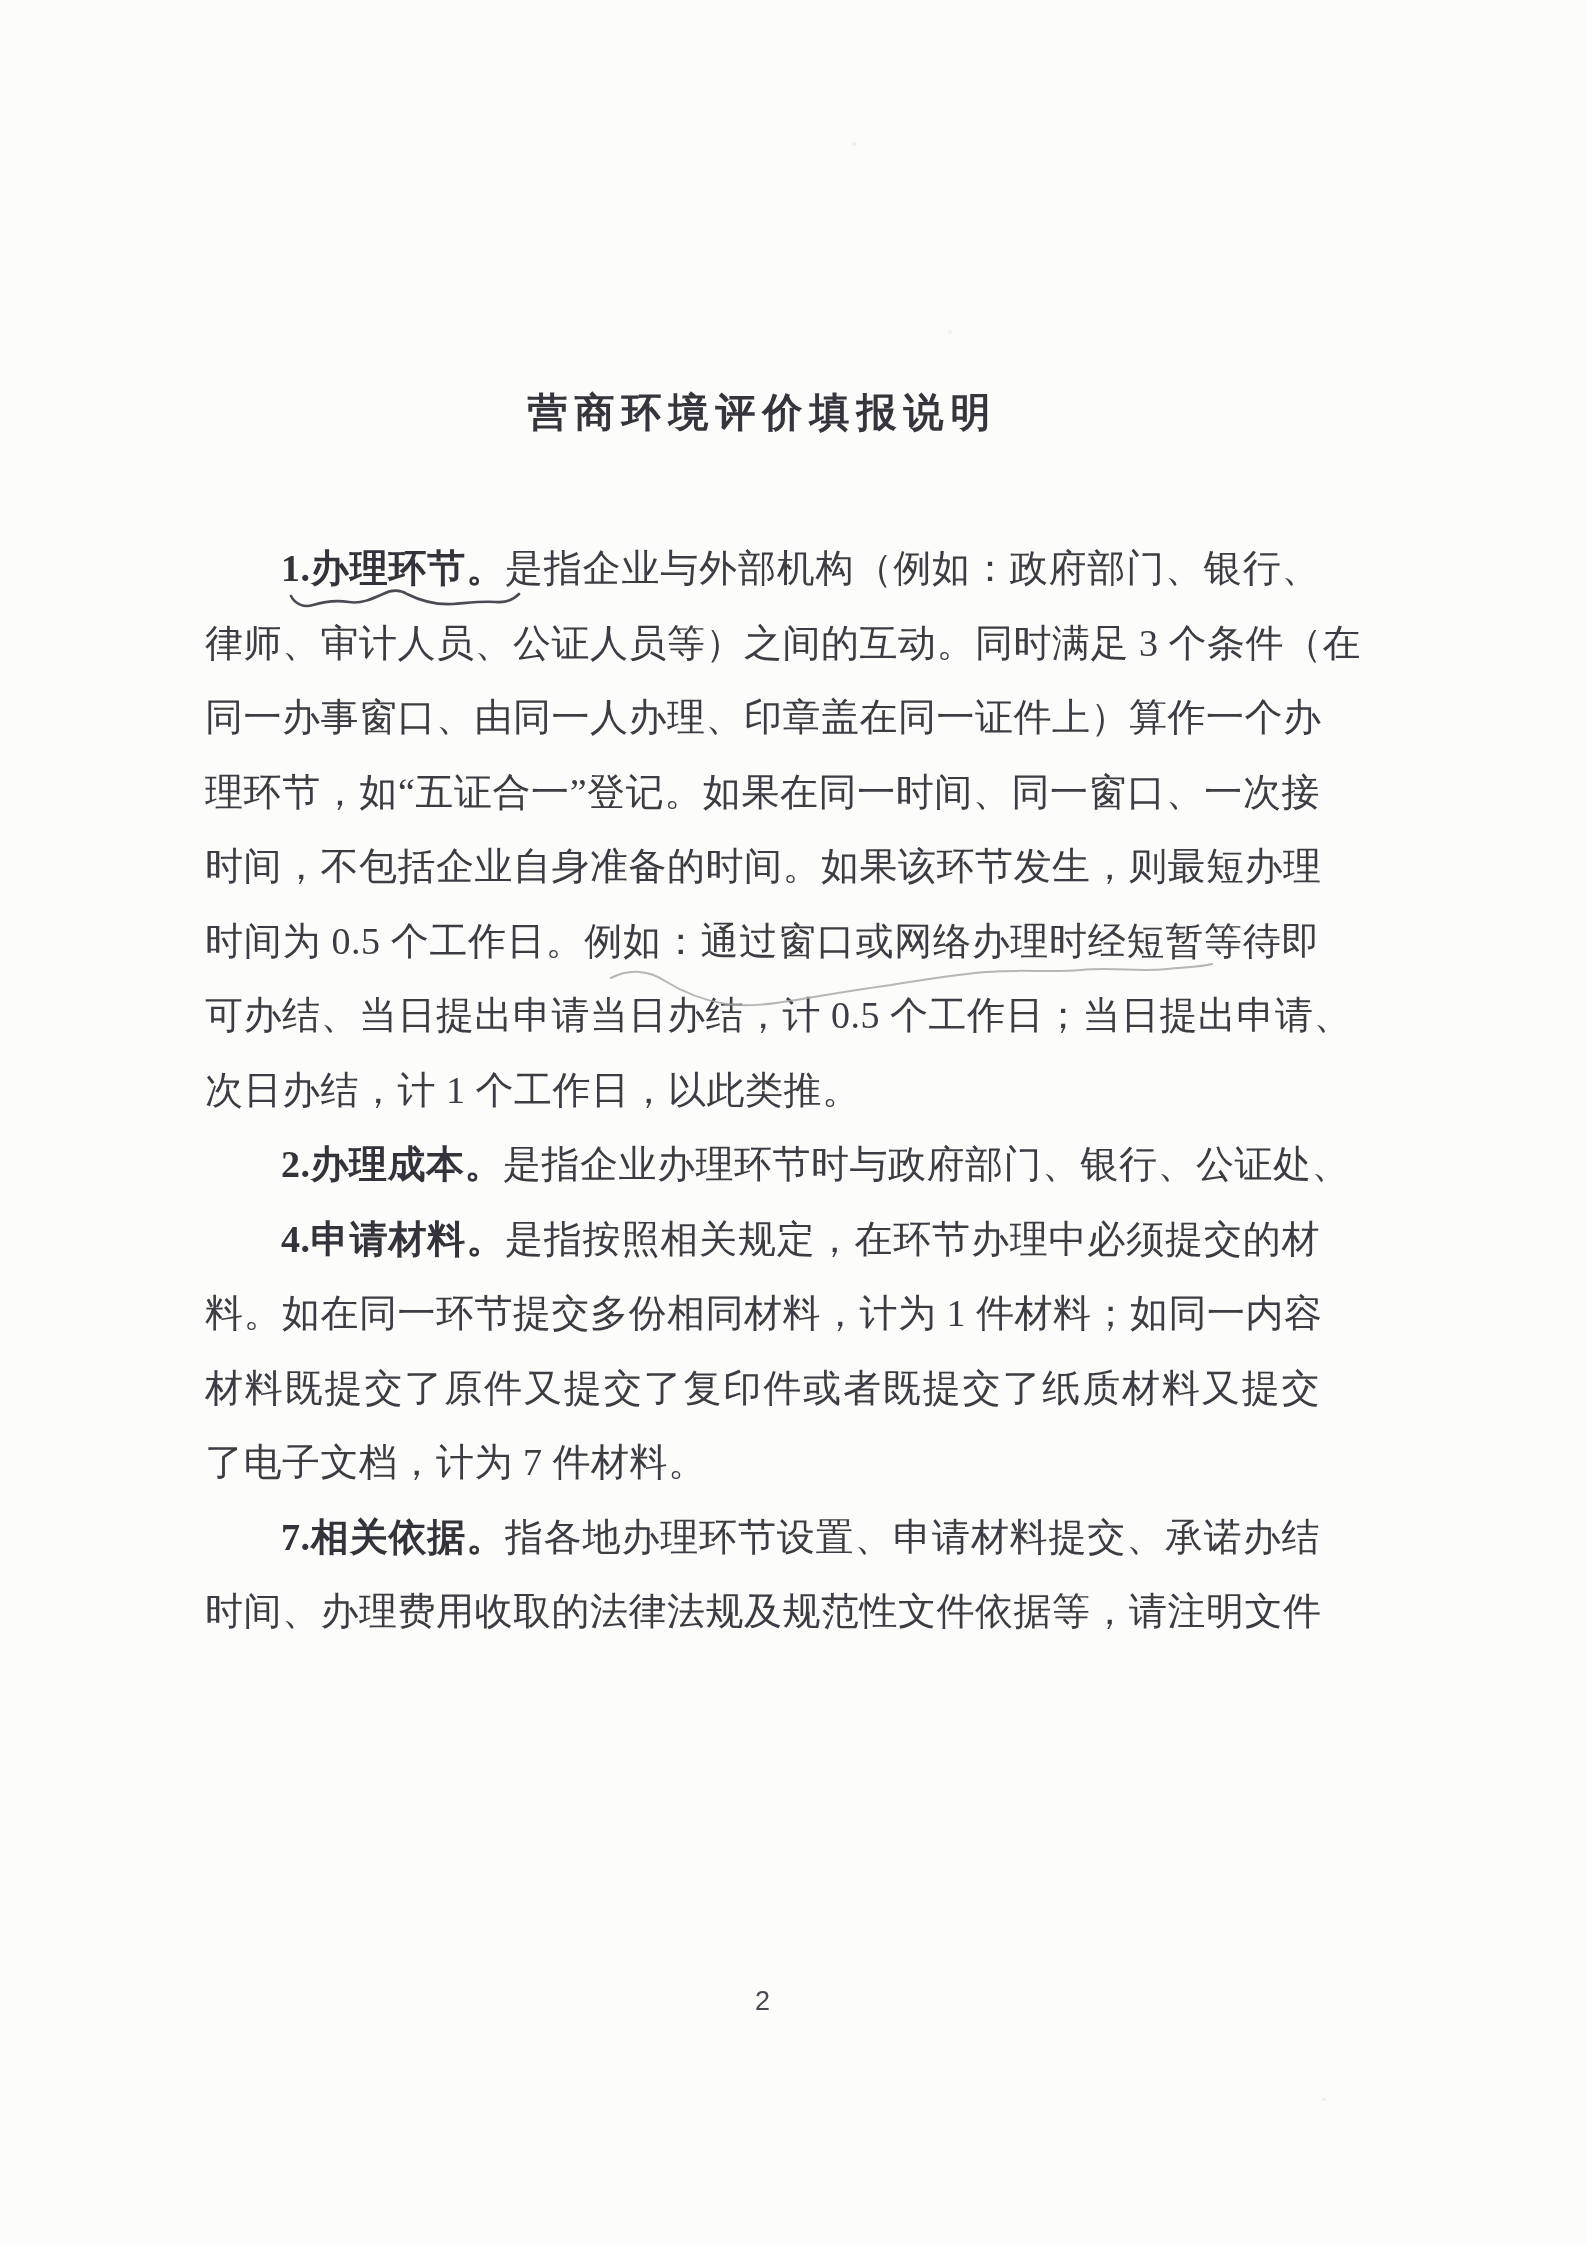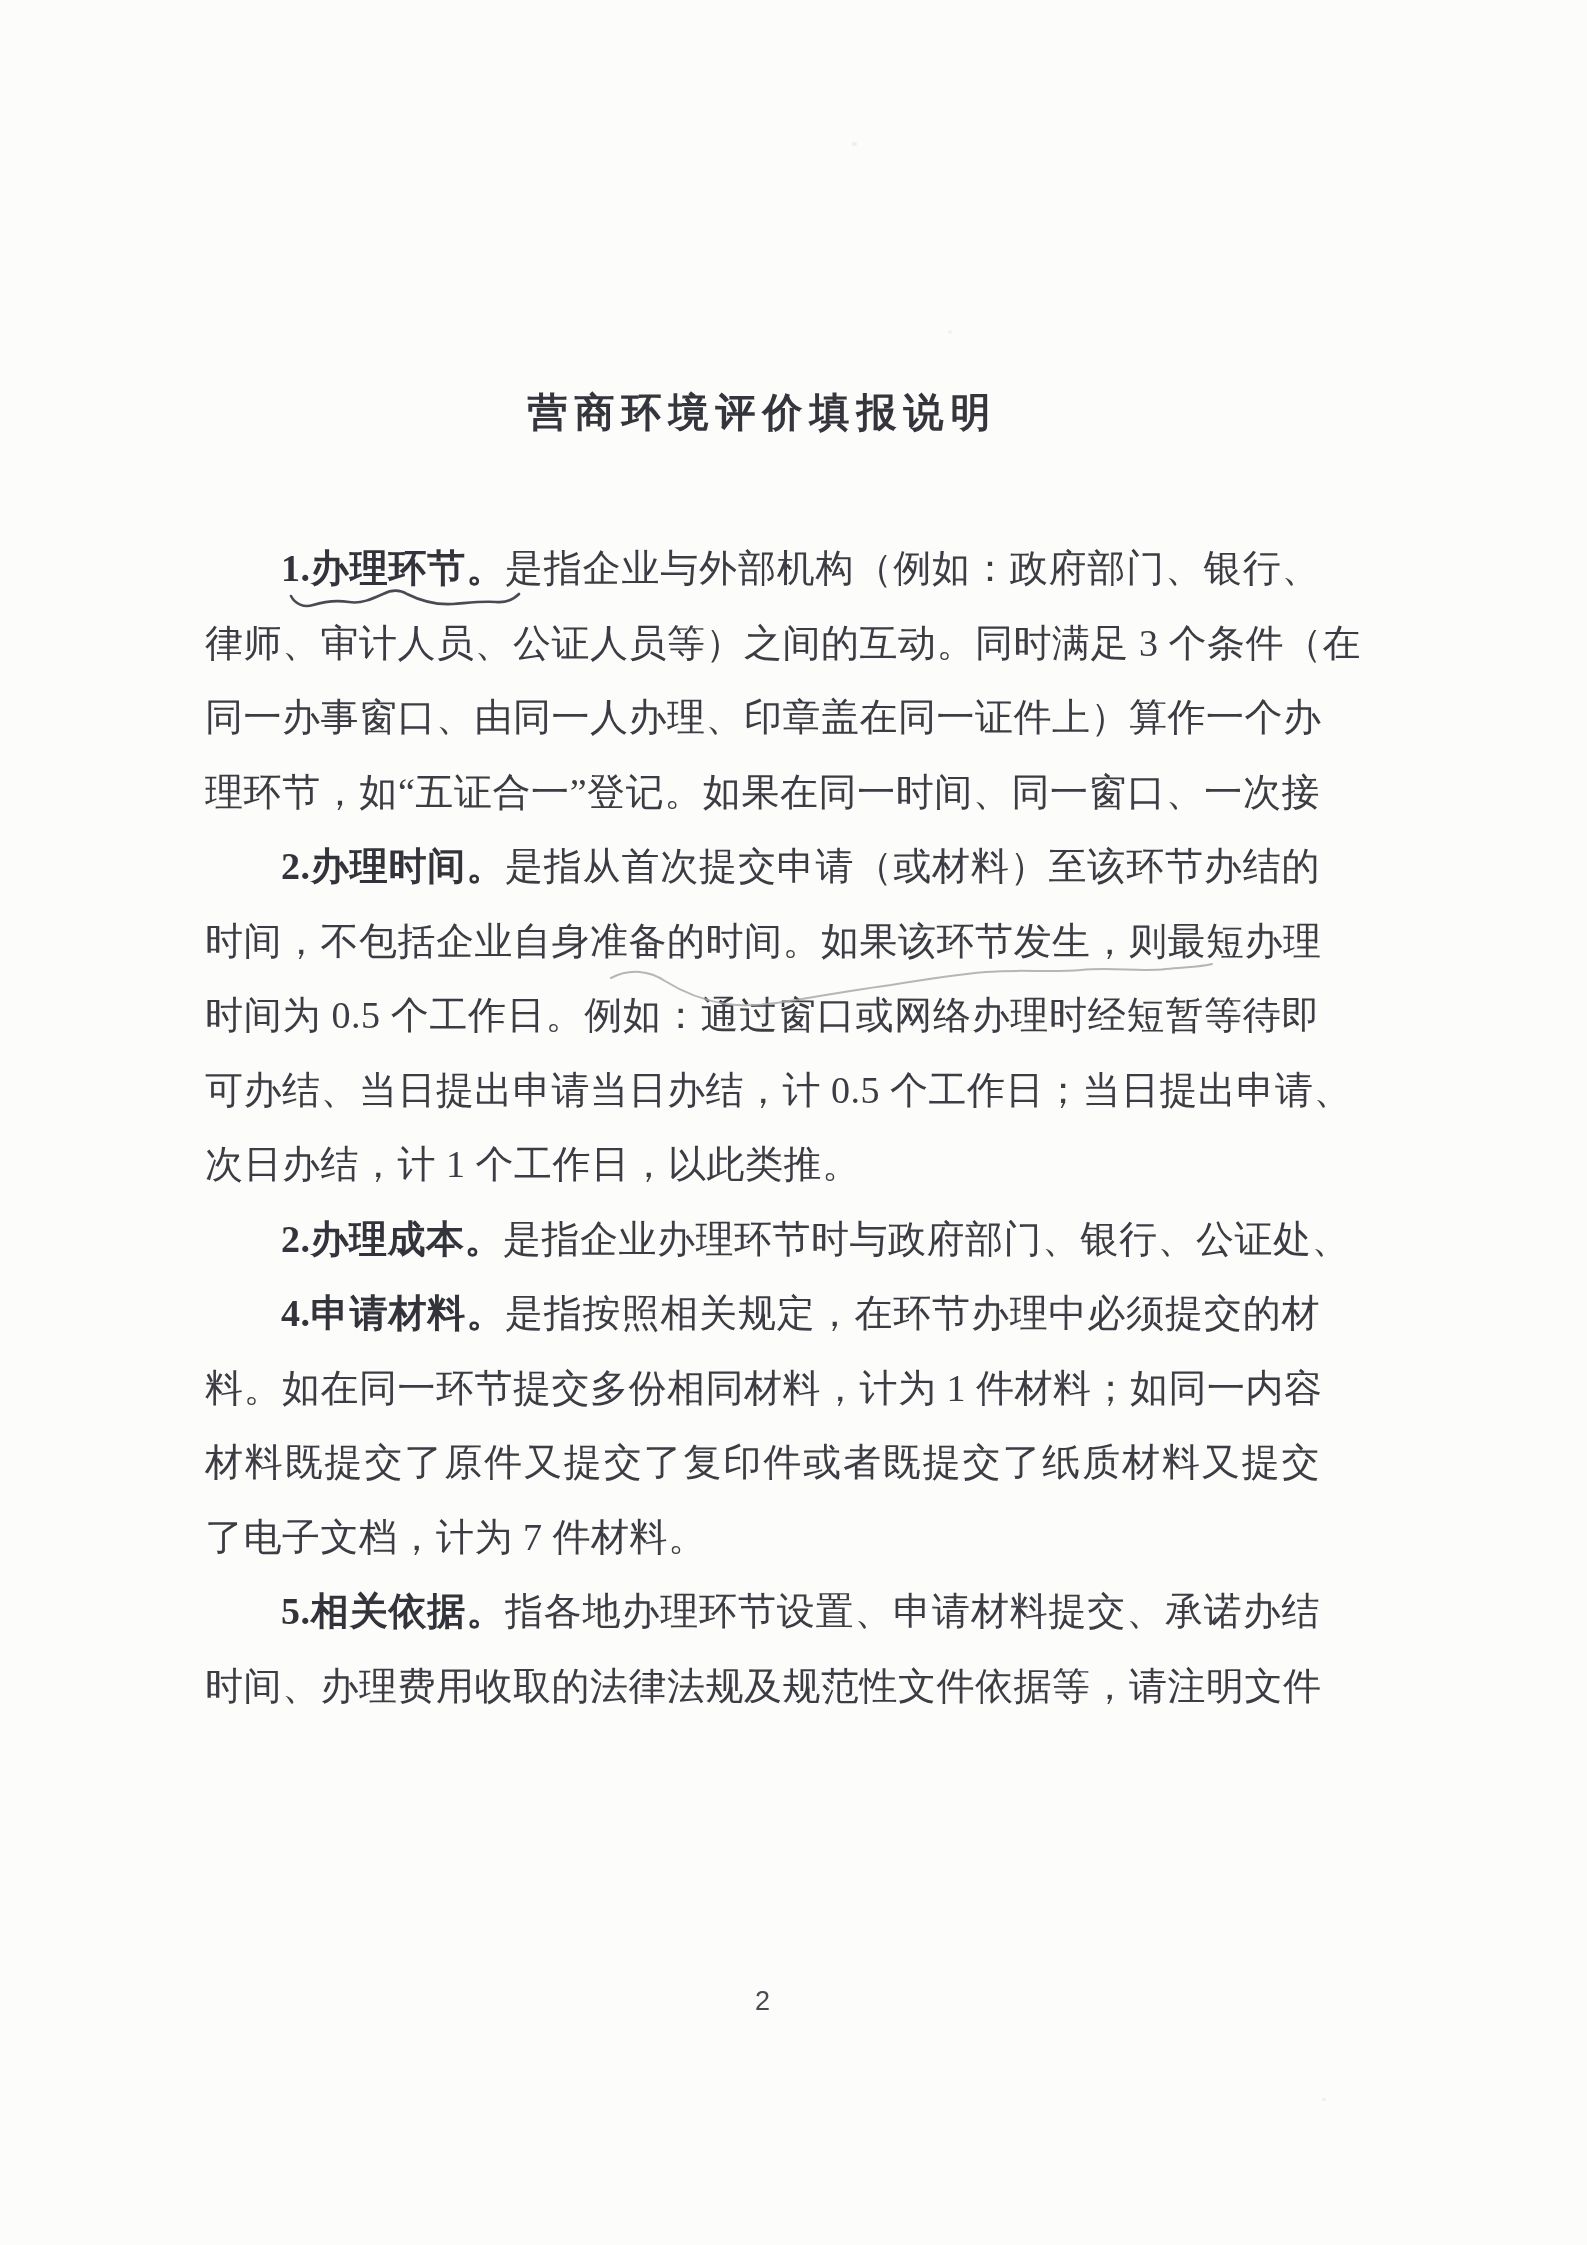--- a/index.html
+++ b/index.html
@@ -73,31 +73,30 @@
 
 <div class="page">
 
   <div class="doc-title">营商环境评价填报说明</div>
 
   <div class="text-block">
       <div class="line indent"><b>1.办理环节。</b>是指企业与外部机构（例如：政府部门、银行、</div>
       <div class="line">律师、审计人员、公证人员等）之间的互动。同时满足 3 个条件（在</div>
       <div class="line">同一办事窗口、由同一人办理、印章盖在同一证件上）算作一个办</div>
       <div class="line">理环节，如“五证合一”登记。如果在同一时间、同一窗口、一次接</div>
-      <div class="line indent"><b>2.办理时间。</b>是指从首次提交申请（或材料）至该环节办结的</div>
       <div class="line">时间，不包括企业自身准备的时间。如果该环节发生，则最短办理</div>
       <div class="line">时间为 0.5 个工作日。例如：通过窗口或网络办理时经短暂等待即</div>
       <div class="line">可办结、当日提出申请当日办结，计 0.5 个工作日；当日提出申请、</div>
       <div class="line flush">次日办结，计 1 个工作日，以此类推。</div>
       <div class="line indent"><b>2.办理成本。</b>是指企业办理环节时与政府部门、银行、公证处、</div>
       <div class="line indent"><b>4.申请材料。</b>是指按照相关规定，在环节办理中必须提交的材</div>
       <div class="line">料。如在同一环节提交多份相同材料，计为 1 件材料；如同一内容</div>
       <div class="line">材料既提交了原件又提交了复印件或者既提交了纸质材料又提交</div>
       <div class="line flush">了电子文档，计为 7 件材料。</div>
-      <div class="line indent"><b>5.相关依据。</b>指各地办理环节设置、申请材料提交、承诺办结</div>
+      <div class="line indent"><b>7.相关依据。</b>指各地办理环节设置、申请材料提交、承诺办结</div>
       <div class="line">时间、办理费用收取的法律法规及规范性文件依据等，请注明文件</div>
     </div>
 
   <svg class="overlay-svg" viewBox="0 0 1587 2245" xmlns="http://www.w3.org/2000/svg">
 
     <path d="M291,596 C295,604 304,608 313,605
              C326,601 336,600 349,602
              C361,604 372,599 383,594
              C391,590 399,589 407,594
              C421,601 437,605 453,604

